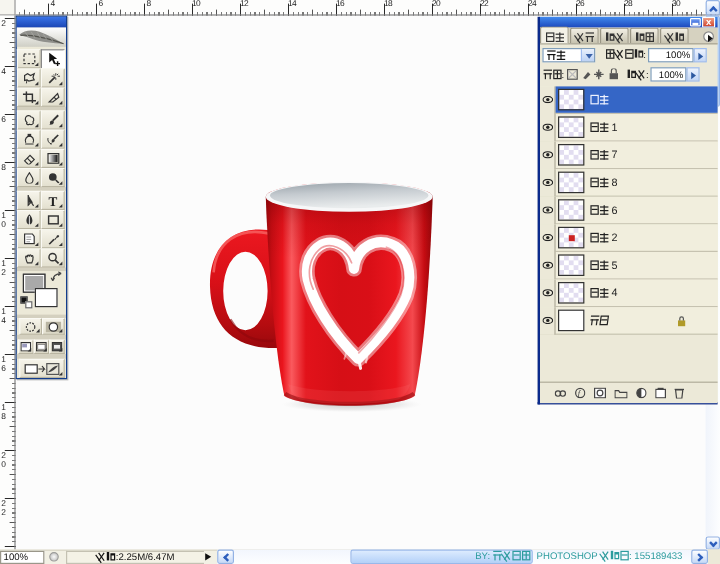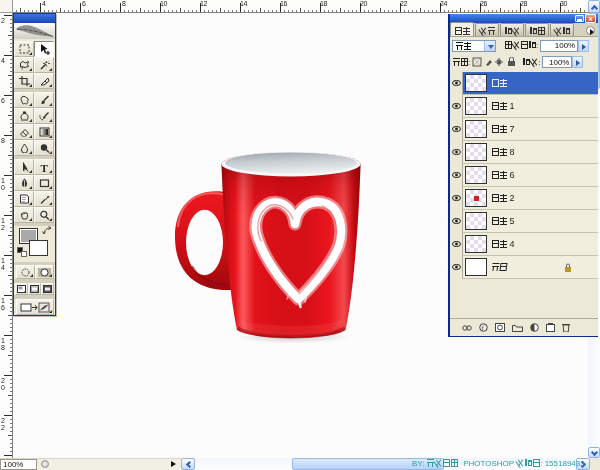--- a/index.html
+++ b/index.html
@@ -102,21 +102,21 @@
 #sicon{left:41px;top:460px;width:8px;height:8px;border-radius:50%;background:radial-gradient(#fafafa,#b8b8b8);border:1px solid #999;}
 #docinfo{left:55px;top:459px;width:115px;height:11px;border:1px solid #c4c1b2;border-right:none;background:#f4f2e6;font-size:8px;line-height:10px;text-align:center;color:#111;}
 #sarrow{left:171px;top:461px;width:0;height:0;border-left:5px solid #111;border-top:3px solid transparent;border-bottom:3px solid transparent;}
 #hsb{left:181px;top:458px;width:409px;height:12px;background:linear-gradient(#f2f6fd,#fdfeff);}
 #hthumb{left:292px;top:458px;width:152px;height:12px;background:linear-gradient(#dcebfe,#b4d1f8);border:1px solid #98b8ea;border-radius:2px;}
 #hlt{left:181px;top:458px;width:14px;height:12px;}
 #hlt:before{left:5px;top:3px;transform:rotate(135deg);}
 #hrt{left:576px;top:458px;width:14px;height:12px;}
 #hrt:before{left:3px;top:3px;transform:rotate(-45deg);}
 #hcorner{left:590px;top:458px;width:10px;height:12px;background:#ece9d8;}
-#credit{left:412px;top:459px;font-size:8px;color:#2d9c9e;white-space:nowrap;letter-spacing:0px;}
+#credit{left:396px;top:459px;font-size:8px;color:#2d9c9e;white-space:nowrap;letter-spacing:0px;}
 </style>
 </head>
 <body>
 <div id="stage">
 
 <div class="abs" style="left:13px;top:13px;width:575px;height:445px;background:#fcfcfc;"></div>
 
 <svg class="abs" style="left:160px;top:138px;" width="245" height="215" viewBox="160 138 245 215">
  <defs>
   <linearGradient id="bodyg" x1="0" x2="1" y1="0" y2="0">
@@ -629,20 +629,21 @@
   <svg class="fico" width="8" height="9">
           <path d="M1 2 h6 l-0.8 7 h-4.4 z" fill="none" stroke="#444"></path>
           <rect x="0" y="1" width="8" height="1" fill="#444"></rect>
         </svg>
  </div>
 </div>
 
 <div id="status" class="abs"></div>
 <div id="zoombox" class="abs">100%</div>
 <div id="sicon" class="abs"></div>
+<div id="docinfo" class="abs"><span class="cj ge"></span><span class="cj gd"></span>:2.25M/6.47M</div>
 <div id="sarrow" class="abs"></div>
 <div id="hsb" class="abs"></div>
 <div id="hthumb" class="abs"></div>
 <div id="hlt" class="abs sb-btn chev"></div>
 <div id="hrt" class="abs sb-btn chev"></div>
 <div id="hcorner" class="abs"></div>
 <div id="credit" class="abs">BY: <span class="cj gf"></span><span class="cj ge"></span><span class="cj gb"></span><span class="cj ga"></span>&nbsp; PHOTOSHOP <span class="cj ge"></span><span class="cj gd"></span><span class="cj gb"></span>: 155189433</div>
 </div>
 
 </body></html>

